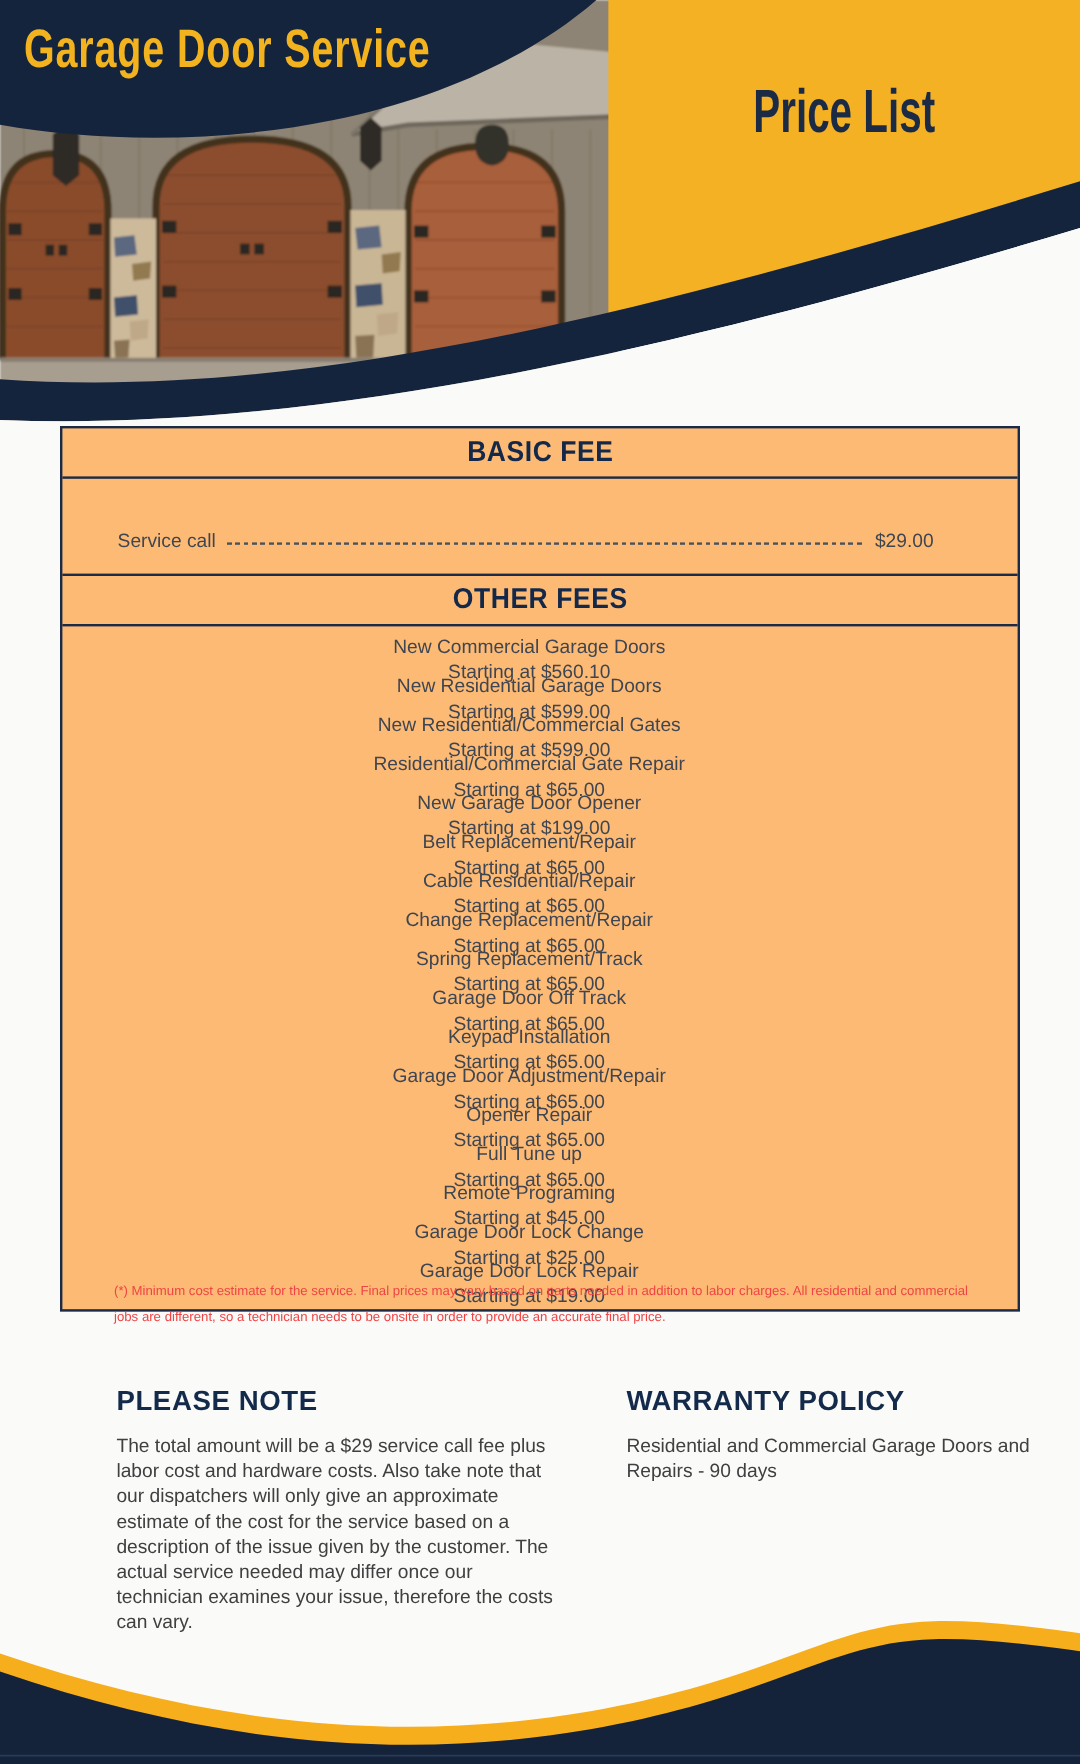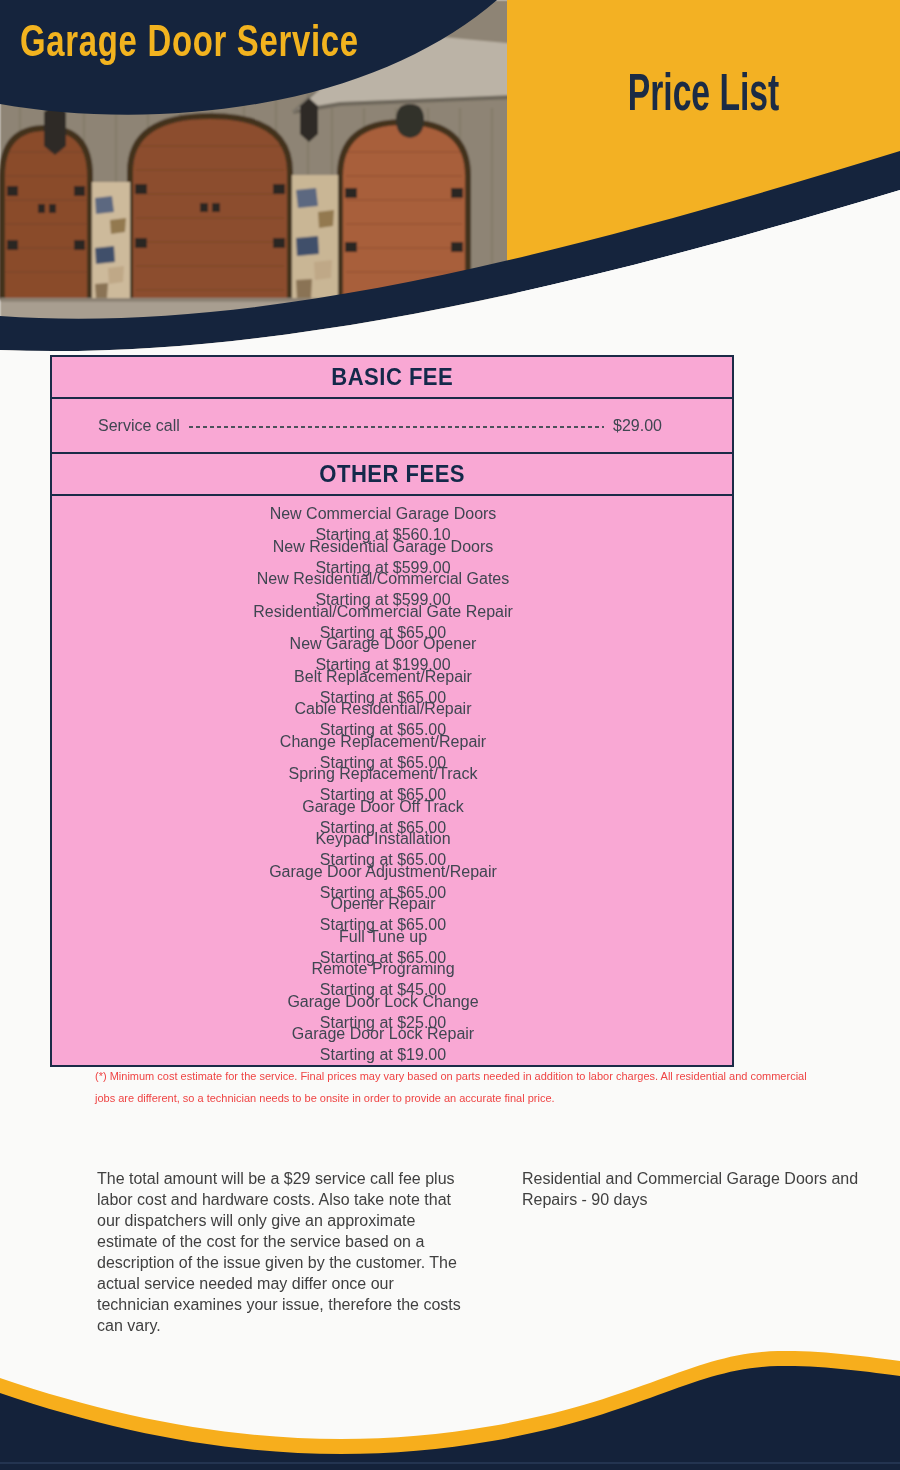--- a/index.html
+++ b/index.html
@@ -9,28 +9,28 @@
   
   .header-art{position:absolute;top:0;left:0;z-index:1;display:block;}
   .footer-art{position:absolute;bottom:0;left:0;z-index:1;display:block;pointer-events:none;}
 
   .logo{position:absolute;z-index:3;left:20px;top:15px;font-size:45px;font-weight:700;color:#F2B31F;
         transform:scaleX(.73);transform-origin:0 0;white-space:nowrap;letter-spacing:1px;}
   .pricelist-title{position:absolute;z-index:3;left:507px;top:63px;width:393px;text-align:center;
         font-size:51px;font-weight:700;color:#1B2B45;transform:scaleX(.66);transform-origin:50% 50%;white-space:nowrap;}
 
   
-  .fee-table{position:absolute;z-index:2;left:50px;top:355px;width:684px;box-sizing:border-box;
-        border:2px solid #1B2B47;background:#f9a8d4;}
+  .fee-table{position:absolute;z-index:2;left:50px;top:355px;width:800px;box-sizing:border-box;
+        border:2px solid #1B2B47;background:#fdba74;}
   .sec-head{height:40px;line-height:40px;text-align:center;font-size:24px;font-weight:700;color:#14294A;
         border-bottom:2px solid #1B2B47;transform-origin:50% 50%;letter-spacing:.5px;}
   .sec-head .inner{display:inline-block;transform:scaleX(.92);}
   .fee-list{display:block;}
   .fee-list.basic{border-bottom:2px solid #1B2B47;padding:0 70px 0 46px;}
-  .fee-list.basic .fee-row{height:53px;}
+  .fee-list.basic .fee-row{height:53px;margin-top:26px;}
   .fee-list.items{padding:9px 64px 7px 46px;}
   .fee-list.items .fee-row{height:32.5px;flex-direction:column;}
   .fee-row{display:flex;align-items:center;color:#3F4651;font-size:16px;}
   .fee-label{white-space:nowrap;}
   .fee-price{white-space:nowrap;}
   .leader{flex:1;height:2px;margin:3px 9px 0 9px;
         background:repeating-linear-gradient(90deg,#4C525B 0 4px,rgba(0,0,0,0) 4px 7px);}
 
   
   .note{position:absolute;z-index:2;left:95px;top:1066px;width:722px;margin:0;
@@ -224,24 +224,26 @@
           <span class="fee-label">Garage Door Lock Repair</span>
           <span class="leader"></span>
           <span class="fee-price">Starting at $19.00</span>
         </div>
       </div>
   </div>
 
   <p class="note">(*) Minimum cost estimate for the service. Final prices may vary based on parts needed in addition to labor charges. All residential and commercial jobs are different, so a technician needs to be onsite in order to provide an accurate final price.</p>
 
   <div class="col left">
+    <h2>PLEASE NOTE</h2>
     <p>The total amount will be a $29 service call fee plus labor cost and hardware costs. Also take note that our dispatchers will only give an approximate estimate of the cost for the service based on a description of the issue given by the customer. The actual service needed may differ once our technician examines your issue, therefore the costs can vary.</p>
   </div>
 
   <div class="col right">
+    <h2>WARRANTY POLICY</h2>
     <p>Residential and Commercial Garage Doors and Repairs - 90 days</p>
   </div>
 
   <svg class="footer-art" width="900" height="140" viewBox="0 0 900 140">
     <path d="M0,48 C170,106 330,124 492,96 C646,69 692,23 778,21 C822,20 870,27 900,31 L900,140 L0,140 Z" fill="#F7AE1C"></path>
     <path d="M0,63 C170,121 330,139 492,111 C646,84 692,38 778,36 C822,35 870,42 900,46 L900,140 L0,140 Z" fill="#14223A"></path>
     <path d="M0,133 H900" stroke="#2E4161" stroke-width="1.5" opacity="0.8"></path>
   </svg>
 
 </div>

